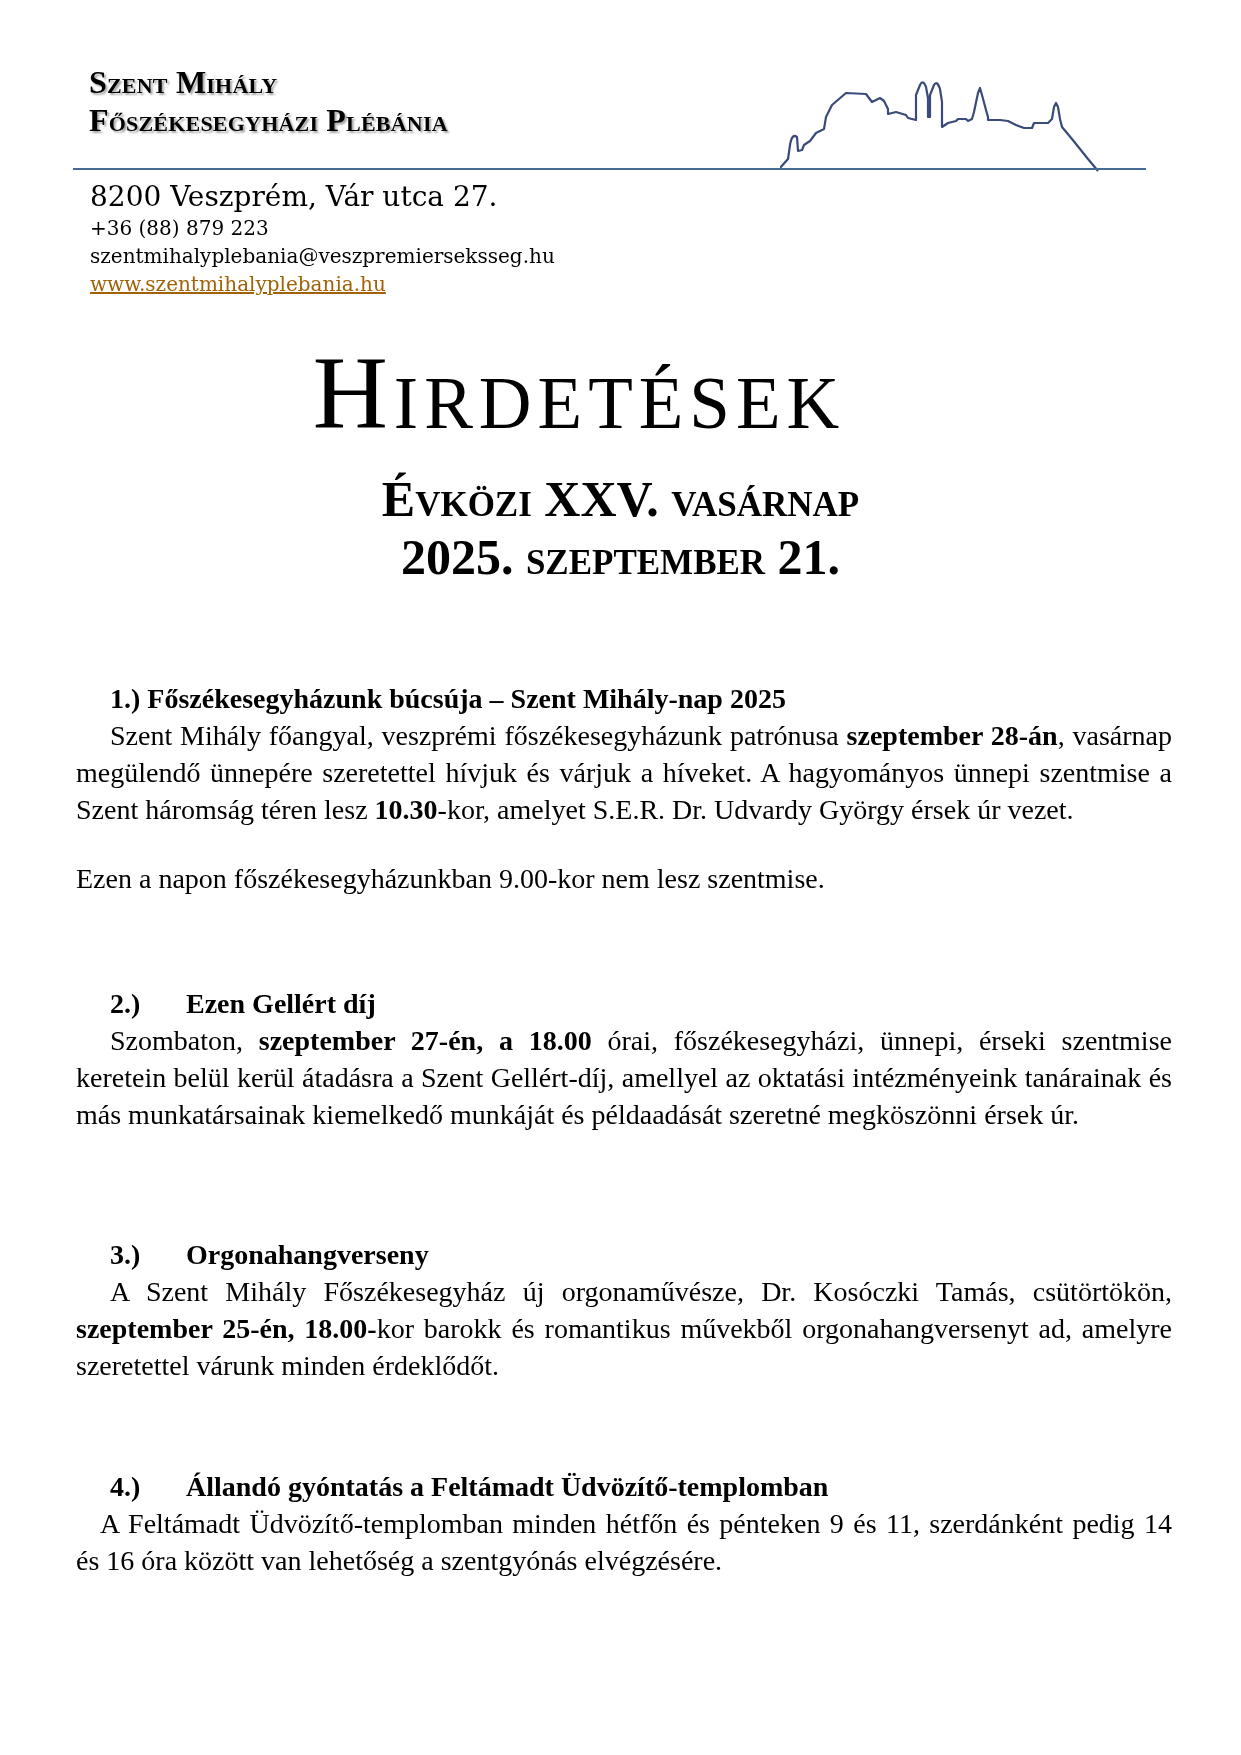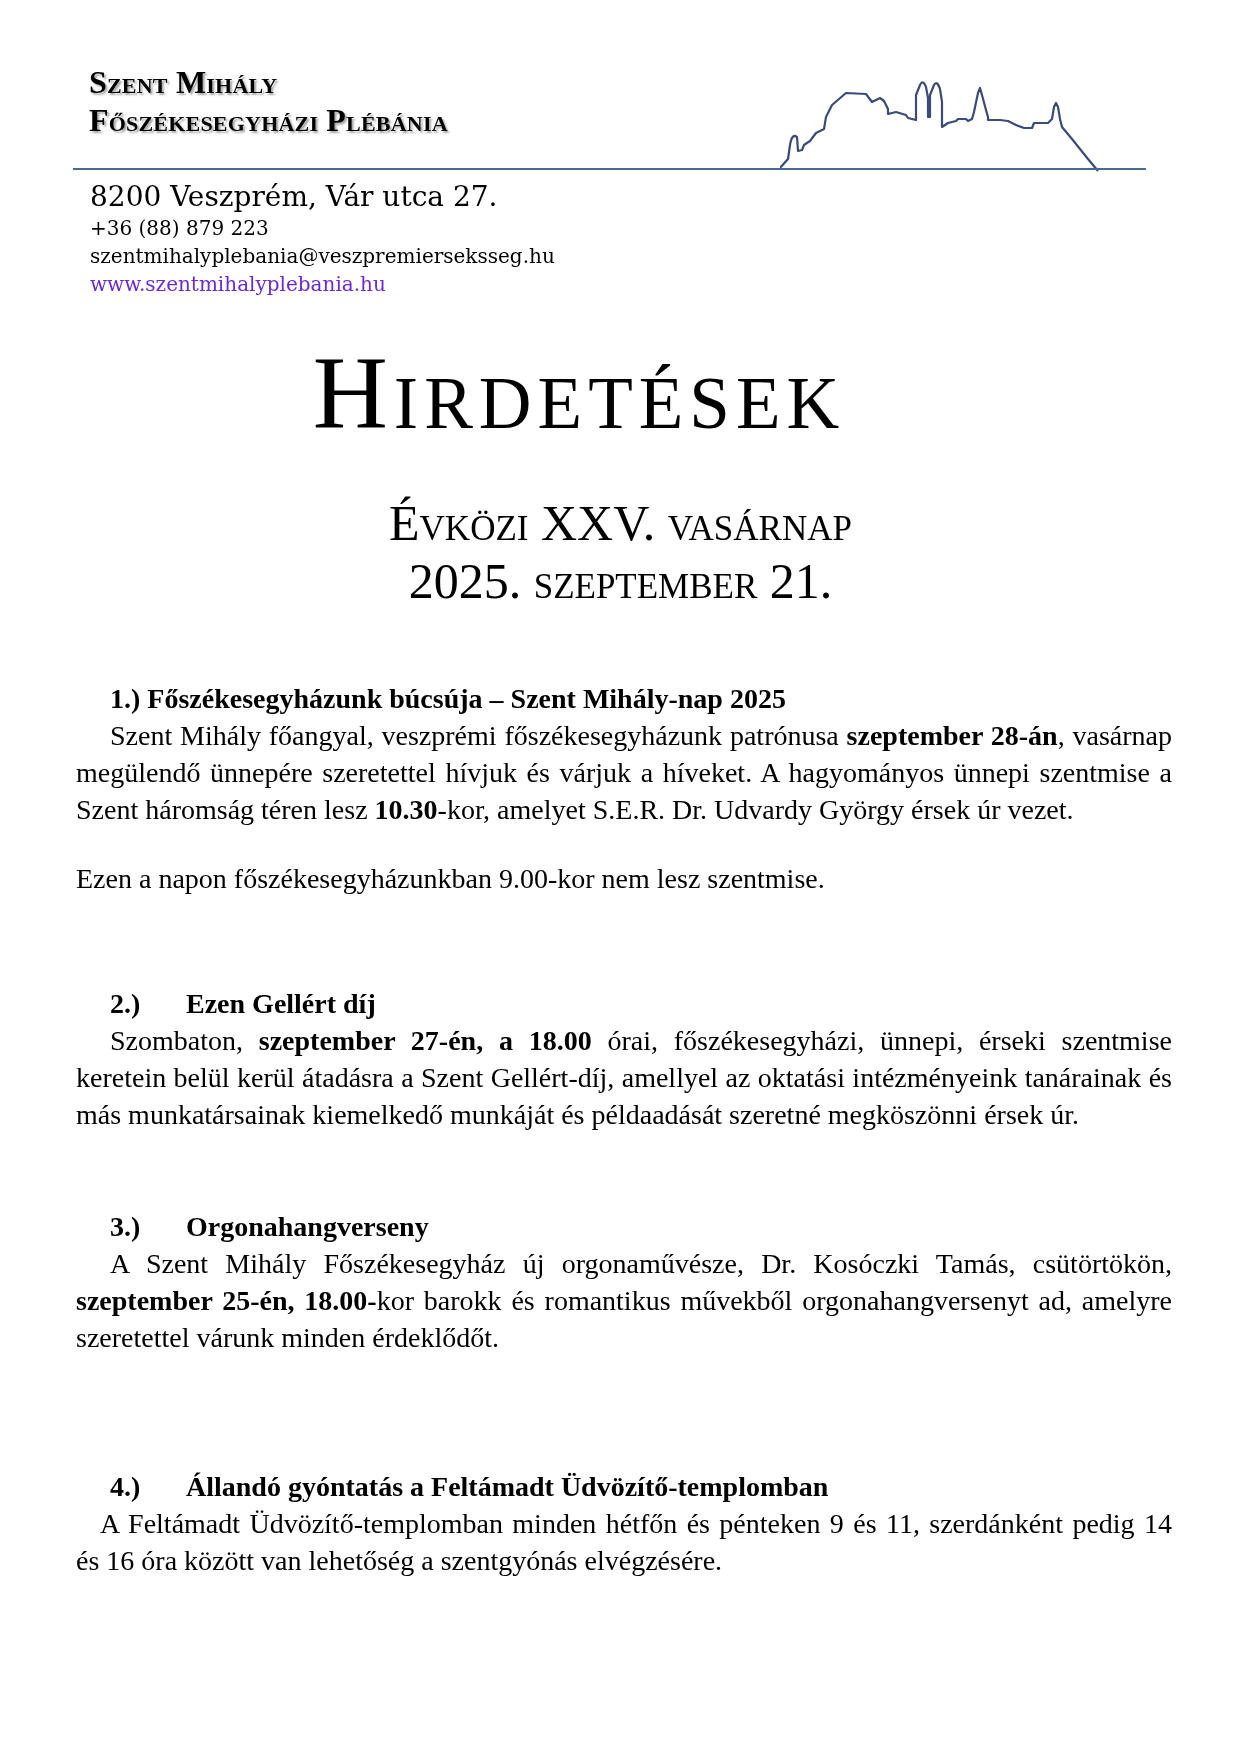--- a/index.html
+++ b/index.html
@@ -11,28 +11,28 @@
               text-shadow: 2px 2px 2px rgba(0,0,0,0.35); letter-spacing: 0.2px; }
   .org-name div { white-space: nowrap; }
 
   .header-rule { position: absolute; left: 73px; top: 168px; width: 1073px; height: 0;
                  border-top: 2px solid #4a6a96; }
   .skyline { position: absolute; left: 780px; top: 75px; width: 320px; height: 98px; }
 
   .contact { position: absolute; left: 90px; top: 180px; font-family: "DejaVu Serif", serif; }
   .contact .addr { font-size: 28px; line-height: 34px; }
   .contact .line { font-size: 20px; line-height: 28px; }
-  .contact a { color: #6d28d9; }
+  .contact a { color: #a16207; text-decoration: underline; }
 
   .title { position: absolute; left: 0; width: 1158px; text-align: center; top: 338px;
            font-family: "Liberation Serif", serif; font-variant: small-caps; font-size: 104px;
            line-height: 110px; letter-spacing: 6px; }
   .subtitle { position: absolute; left: 0; width: 1241px; text-align: center; top: 468px;
-              font-family: "Liberation Serif", serif; font-weight: normal; font-variant: small-caps;
-              font-size: 50px; line-height: 62px; margin-top: 24px; }
+              font-family: "Liberation Serif", serif; font-weight: bold; font-variant: small-caps;
+              font-size: 50px; line-height: 62px; }
   .date { top: 526px; }
 
   .content { position: absolute; left: 76px; width: 1096px; top: 680px; font-family: "Liberation Serif", serif;
              font-size: 28px; line-height: 37px; }
   .item { position: absolute; left: 0; width: 1096px; }
   .item h2 { margin: 0; font-size: 28px; font-weight: bold; line-height: 37px; white-space: nowrap; }
   .item h2 .num { display: inline-block; }
   .item p { margin: 0; text-align: justify; text-indent: 34px; }
   .item p.noindent { text-indent: 0; margin-top: 32px; }
   .tab-num { width: 76px; }
@@ -87,21 +87,21 @@
     <p class="noindent">Ezen a napon főszékesegyházunkban 9.00-kor nem lesz szentmise.</p>
   </div>
 
   <div class="item" style="top:305px;">
     <h2 style="padding-left:34px;">
       <span class="num tab-num">2.)</span><span>Ezen Gellért díj</span>
     </h2>
     <p><span>Szombaton, </span><b>szeptember 27-én, a 18.00</b><span> órai, főszékesegyházi, ünnepi, érseki szentmise keretein belül kerül átadásra a Szent Gellért-díj, amellyel az oktatási intézményeink tanárainak és más munkatársainak kiemelkedő munkáját és példaadását szeretné megköszönni érsek úr.</span></p>
   </div>
 
-  <div class="item" style="top:528px;">
+  <div class="item" style="top:556px;">
     <h2 style="padding-left:34px;">
       <span class="num tab-num">3.)</span><span>Orgonahangverseny</span>
     </h2>
     <p><span>A Szent Mihály Főszékesegyház új orgonaművésze, Dr. Kosóczki Tamás, csütörtökön, </span><b>szeptember 25-én, 18.00-</b><span>kor barokk és romantikus művekből orgonahangversenyt ad, amelyre szeretettel várunk minden érdeklődőt.</span></p>
   </div>
 
   <div class="item" style="top:752px;">
     <h2 style="padding-left:34px;margin-top:36px;">
       <span class="num tab-num">4.)</span><span>Állandó gyóntatás a Feltámadt Üdvözítő-templomban</span>
     </h2>

